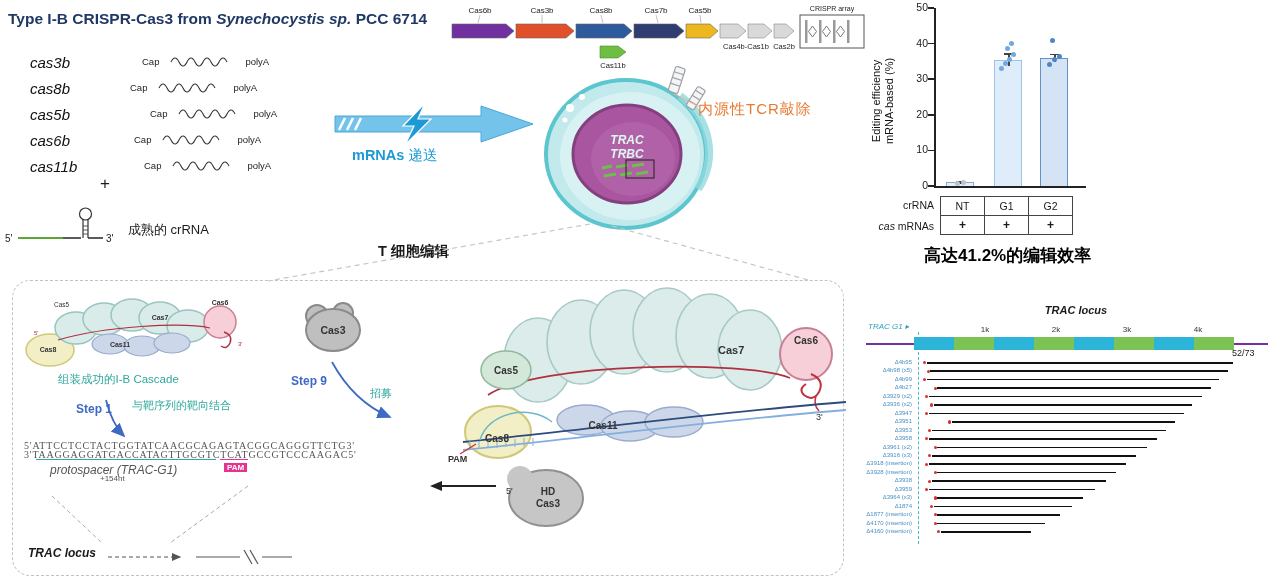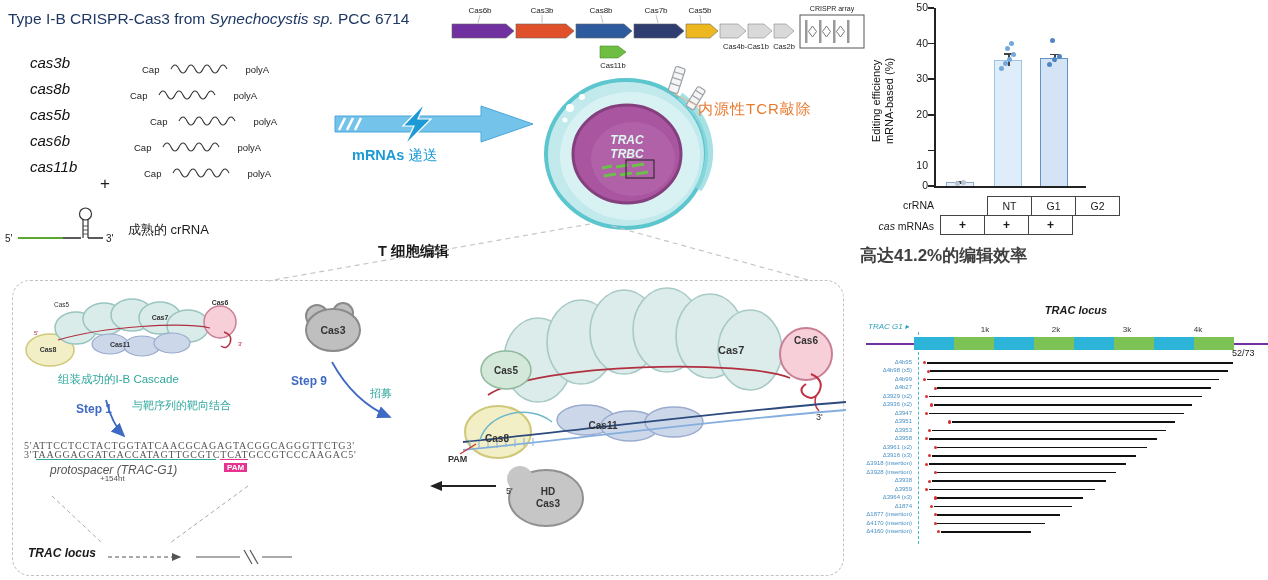--- a/index.html
+++ b/index.html
@@ -4,37 +4,37 @@
 <style>
   html,body{margin:0;padding:0;background:#fff}
   body{font-family:"Liberation Sans",sans-serif;color:#1a1a1a}
   #root{position:relative;width:1268px;height:580px;overflow:hidden;background:#fff}
   .abs{position:absolute}
   .it{font-style:italic}
   .b{font-weight:bold}
   svg{overflow:visible}
   svg text{font-family:"Liberation Sans",sans-serif}
   .gene{font-style:italic;font-size:15px;line-height:26px;color:#111}
-  .mrow{display:flex;align-items:center;height:26px;gap:10px}
+  .mrow{display:flex;align-items:flex-start;height:26px;gap:10px}
   .cap{font-size:9.5px;color:#222}
   .bar{position:absolute;border:1.5px solid;border-bottom:none;box-sizing:border-box}
   .dot{position:absolute;width:5px;height:5px;border-radius:50%}
   .tick-label{position:absolute;font-size:10.5px;color:#222;text-align:right;width:26px}
   .cell{border:1px solid #444;margin:0 -1px -1px 0;display:flex;align-items:center;justify-content:center;font-size:10.5px;box-sizing:border-box;background:#fff}
   .clone-label{position:absolute;font-size:6px;white-space:nowrap;text-align:right;width:46px;line-height:7px}
   .clone-bar{position:absolute;height:1.6px;background:#111}
   .clone-dot{position:absolute;width:3.2px;height:3.2px;border-radius:50%;background:#d83030}
   .seq{position:absolute;font-family:Liberation Serif, serif;font-size:10px;letter-spacing:0.8px;color:#555;white-space:nowrap}
 </style>
 </head>
 <body>
 
 <div id="root">
 
-  <div class="abs" style="left:8px;top:10px;font-size:15.5px;font-weight:normal;color:#1f3864">
+  <div class="abs" style="left:8px;top:10px;font-size:15.5px;font-weight:bold;color:#1f3864">
     <span>Type I-B CRISPR-Cas3 from </span><span class="it">Synechocystis sp.</span><span> PCC 6714</span>
   </div>
 
   <div class="abs" id="gene-list" style="left:30px;top:50px">
       <div class="gene">cas3b</div>
       <div class="gene">cas8b</div>
       <div class="gene">cas5b</div>
       <div class="gene">cas6b</div>
       <div class="gene">cas11b</div>
     </div>
@@ -277,21 +277,21 @@
 
   <div class="abs" style="left:794px;top:88px;width:178px;transform:rotate(-90deg);text-align:center;font-size:11px;line-height:13px;color:#111">
     <div>Editing efficiency</div>
     <div>mRNA-based (%)</div>
   </div>
   <div class="abs" style="left:934px;top:8px;width:1.8px;height:178px;background:#222"></div>
   <div class="abs" style="left:934px;top:186px;width:152px;height:1.8px;background:#222"></div>
   <div class="abs" id="ytick-layer" style="left:0;top:0">
       <div class="tick-label" style="left: 902px; top: 179px;">0</div>
       <div style="position: absolute; left: 928px; top: 185.25px; width: 6px; height: 1.5px; background: rgb(34, 34, 34);"></div>
-      <div class="tick-label" style="left: 902px; top: 143.4px; margin-top: 16px;">10</div>
+      <div class="tick-label" style="left: 902px; top: 143.4px;">10</div>
       <div style="position: absolute; left: 928px; top: 149.65px; width: 6px; height: 1.5px; background: rgb(34, 34, 34);"></div>
       <div class="tick-label" style="left: 902px; top: 107.8px;">20</div>
       <div style="position: absolute; left: 928px; top: 114.05px; width: 6px; height: 1.5px; background: rgb(34, 34, 34);"></div>
       <div class="tick-label" style="left: 902px; top: 72.2px;">30</div>
       <div style="position: absolute; left: 928px; top: 78.45px; width: 6px; height: 1.5px; background: rgb(34, 34, 34);"></div>
       <div class="tick-label" style="left: 902px; top: 36.6px;">40</div>
       <div style="position: absolute; left: 928px; top: 42.85px; width: 6px; height: 1.5px; background: rgb(34, 34, 34);"></div>
       <div class="tick-label" style="left: 902px; top: 1px;">50</div>
       <div style="position: absolute; left: 928px; top: 7.25px; width: 6px; height: 1.5px; background: rgb(34, 34, 34);"></div>
     </div>
@@ -317,32 +317,32 @@
       <div class="dot" style="left: 115.5px; top: 51.12px; background: rgb(79, 134, 198);"></div>
       <div class="dot" style="left: 120.5px; top: 47.56px; background: rgb(79, 134, 198);"></div>
       <div class="dot" style="left: 113.5px; top: 31.54px; background: rgb(79, 134, 198);"></div>
     </div>
 
   <div class="abs" style="left:856px;top:199px;width:78px;text-align:right;font-size:10.5px">crRNA</div>
   <div class="abs" style="left:856px;top:220px;width:78px;text-align:right;font-size:10.5px">
     <i>cas</i><span> mRNAs</span>
   </div>
   <div class="abs" id="cond-cells" style="left:940px;top:196px">
-      <div style="display: flex; margin-left: 47px;">
+      <div style="display: flex;">
         <div class="cell" style="width: 45px; height: 20px;">NT</div>
         <div class="cell" style="width: 45px; height: 20px;">G1</div>
         <div class="cell" style="width: 45px; height: 20px;">G2</div>
       </div>
       <div style="display: flex;">
         <div class="cell" style="width: 45px; height: 20px; font-weight: bold; font-size: 12px;">+</div>
         <div class="cell" style="width: 45px; height: 20px; font-weight: bold; font-size: 12px;">+</div>
         <div class="cell" style="width: 45px; height: 20px; font-weight: bold; font-size: 12px;">+</div>
       </div>
     </div>
-  <div class="abs" style="left:860px;top:244px;font-size:17px;font-weight:600;color:#404040">
+  <div class="abs" style="left:924px;top:244px;font-size:17px;font-weight:600;color:#000000">
     <span>高达</span><span style="font-weight:800">41.2%</span><span>的编辑效率</span>
   </div>
 
   <div class="abs" id="delmap" style="left:866px;top:298px;width:402px;height:282px">
     <div class="abs" style="left:110px;top:6px;width:200px;text-align:center;font-size:11px;font-weight:bold;font-style:italic">TRAC locus</div>
     <div class="abs" style="left:2px;top:24px;font-size:8px;font-style:italic;color:#2fa0b8">
       <span>TRAC G1</span> <span>▸</span>
     </div>
     <div class="abs" style="left:52px;top:34px;height:212px;border-left:1px dashed #49b8c8"></div>
     <div class="abs" id="locus-line" style="left: 0px; top: 45px; width: 402px; height: 1.6px; background: rgb(112, 48, 160);"></div>

